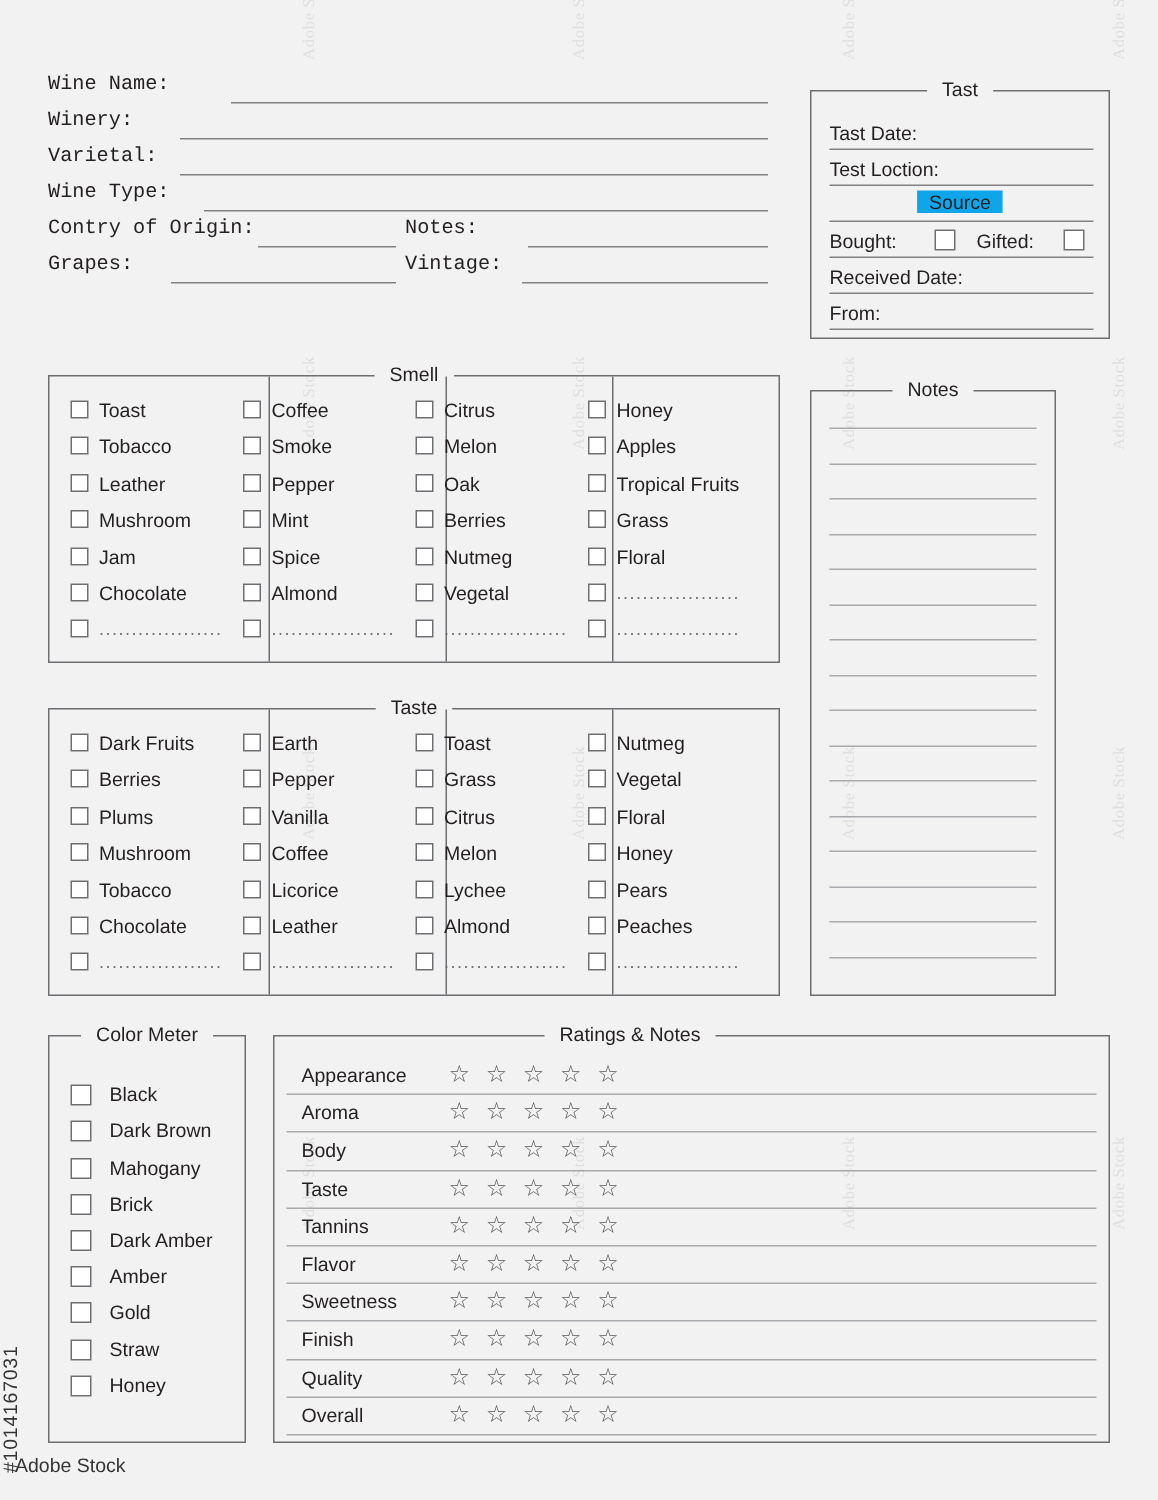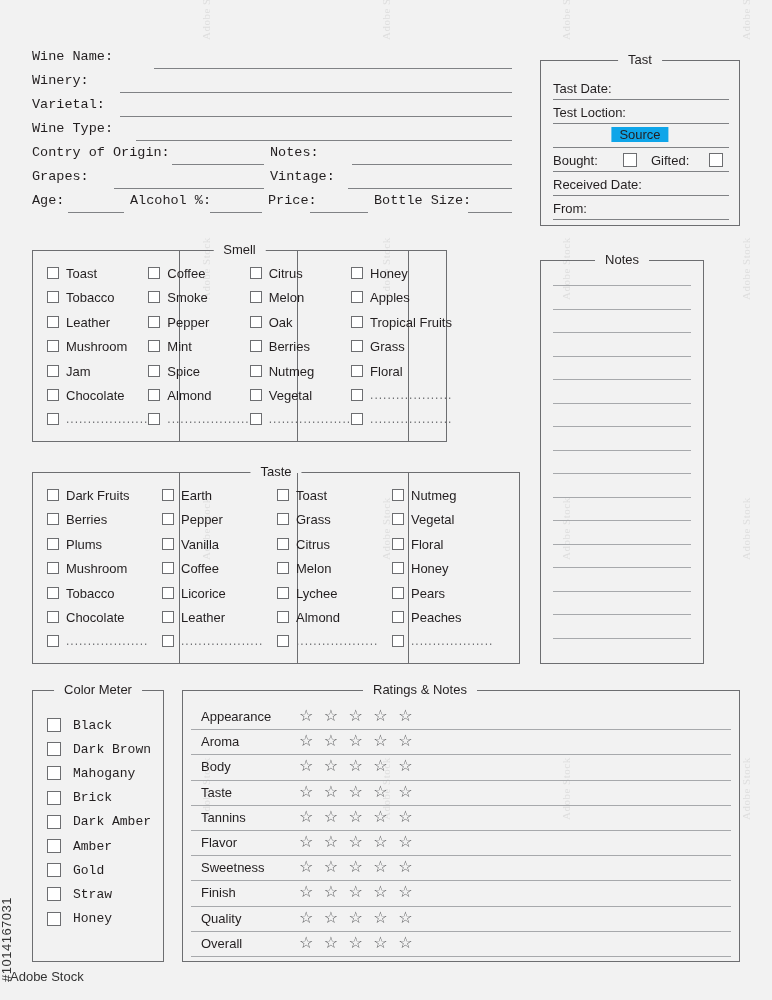--- a/index.html
+++ b/index.html
@@ -190,24 +190,23 @@
     left: 108px;
     top: 1px;
     font-size: 16px;
     letter-spacing: 3px;
     color: #58595b;
   }
 
   
   .cm-opt {
     display: flex;
-    align-items: center;
+    align-items: flex-end;
     height: 24.2px;
     font-size: 13px;
-    font-family: Liberation Mono, monospace;
   }
   .cm-opt .cb { margin-right: 12px; }
 </style>
 </head>
 <body>
 
 <div class="sheet">
 
   <div class="wm wm-rot" style="left:200px; top:40px;">Adobe Stock</div>
   <div class="wm wm-rot" style="left:380px; top:40px;">Adobe Stock</div>
@@ -255,30 +254,20 @@
       <span class="fline" style="left:320px; width:160px;"></span>
     </div>
 
     <div class="field-row">
       <span class="flabel">Grapes:</span>
       <span class="fline" style="left:82px; width:150px;"></span>
       <span class="flabel" style="left:238px;">Vintage:</span>
       <span class="fline" style="left:316px; width:164px;"></span>
     </div>
 
-    <div class="field-row">
-      <span class="flabel">Age:</span>
-      <span class="fline" style="left:36px; width:56px;"></span>
-      <span class="flabel" style="left:98px;">Alcohol %:</span>
-      <span class="fline" style="left:178px; width:52px;"></span>
-      <span class="flabel" style="left:236px;">Price:</span>
-      <span class="fline" style="left:278px; width:58px;"></span>
-      <span class="flabel" style="left:342px;">Bottle Size:</span>
-      <span class="fline" style="left:436px; width:44px;"></span>
-    </div>
   </div>
 
   <div class="box" style="left:540px; top:60px; width:200px; height:166px;">
     <span class="box-title">Tast</span>
 
     <span class="tast-line" style="left:12px; top:20px;">Tast Date:</span>
     <span class="uline" style="left:12px; right:10px; top:38px;"></span>
 
     <span class="tast-line" style="left:12px; top:44px;">Test Loction:</span>
     <span class="uline" style="left:12px; right:10px; top:62px;"></span>
@@ -292,21 +281,21 @@
     <span class="cb cb-lg" style="position:absolute; left:168px; top:92px; margin:0;"></span>
     <span class="uline" style="left:12px; right:10px; top:110px;"></span>
 
     <span class="tast-line" style="left:12px; top:116px;">Received Date:</span>
     <span class="uline" style="left:12px; right:10px; top:134px;"></span>
 
     <span class="tast-line" style="left:12px; top:140px;">From:</span>
     <span class="uline" style="left:12px; right:10px; top:158px;"></span>
   </div>
 
-  <div class="box" style="left:32px; top:250px; width:415px; height:192px;">
+  <div class="box" style="left:32px; top:250px; width:488px; height:192px;">
     <span class="box-title">Smell</span>
     <span class="vdiv" style="left:146px;"></span>
     <span class="vdiv" style="left:264px;"></span>
     <span class="vdiv" style="left:375px;"></span>
     <div class="col-grid" id="smell-grid">
         <div class="col">
           <div class="opt">
             <span class="cb"></span>
             <span class="txt">Toast</span>
           </div>

